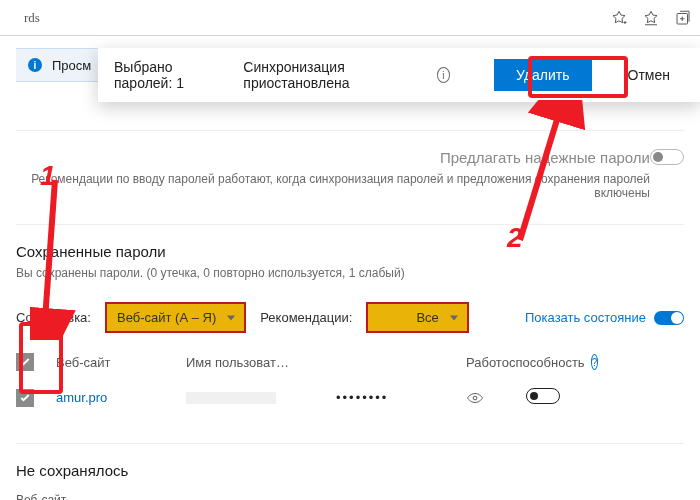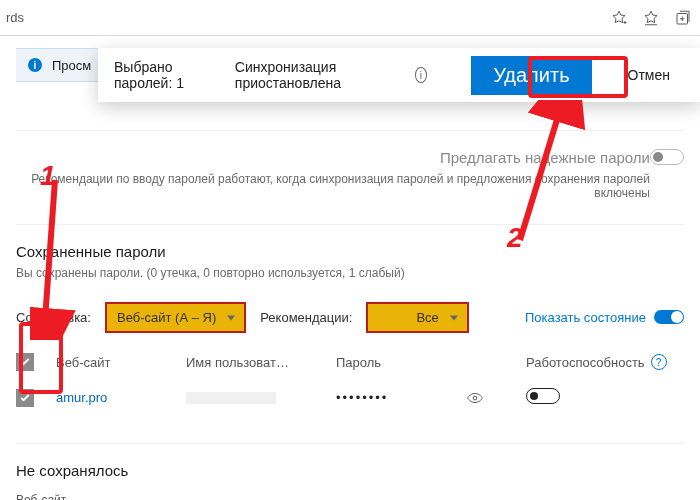--- a/index.html
+++ b/index.html
@@ -1,52 +1,52 @@
 <!DOCTYPE html>
 <html><head>
 <meta charset="utf-8">
 <style>
   * { box-sizing: border-box; margin: 0; padding: 0; font-family: "Segoe UI", Arial, sans-serif; }
   body { width: 700px; height: 500px; overflow: hidden; background: #fff; color: #323130; font-size: 13px; }
 
   
   .addr { height: 36px; border-bottom: 1px solid #d6d6d6; display: flex; align-items: center; padding: 0 8px 0 0; background: #fff; }
-  .addr-url { flex: 1; padding-left: 6px; color: #555; font-size: 13px; overflow: hidden; white-space: nowrap; }
+  .addr-url { flex: 1; padding-left: 24px; color: #555; font-size: 13px; overflow: hidden; white-space: nowrap; font-family: Liberation Serif, serif; }
   .addr-icons { display: flex; gap: 14px; align-items: center; color: #555; }
   .addr-icons span { width: 18px; height: 18px; display: inline-flex; align-items: center; justify-content: center; cursor: pointer; }
   .addr-icons svg { width: 18px; height: 18px; stroke: #555; fill: none; stroke-width: 1.3; }
 
   
   .notice { margin: 12px 16px 0; background: #eef3fa; border-top: 1px solid #c7dff5; border-bottom: 1px solid #c7dff5; display: flex; align-items: center; height: 34px; padding: 0 12px; color: #1a1a1a; font-size: 13px; }
   .info-dot { width: 14px; height: 14px; border-radius: 50%; background: #0078d4; color: #fff; font-size: 10px; display: inline-flex; align-items: center; justify-content: center; margin-right: 10px; font-weight: bold; }
 
   
   .seltool { position: absolute; top: 48px; left: 98px; right: 0; height: 54px; background: #fff; box-shadow: 0 5px 18px rgba(0,0,0,0.20); display: flex; align-items: center; padding: 0 16px; gap: 22px; z-index: 50; }
   .seltool .count { font-size: 14px; color: #222; }
   .seltool .sync { font-size: 14px; color: #222; }
   .seltool .infoicon { width: 16px; height: 16px; border: 1.3px solid #666; border-radius: 50%; display: inline-flex; align-items: center; justify-content: center; font-size: 10px; color: #666; }
   .seltool .spacer { flex: 1; }
-  .btn-primary { background: #0078d4; color: #fff; border: none; padding: 8px 22px; font-size: 20px; cursor: pointer; }
+  .btn-primary { background: #0078d4; color: #fff; border: none; padding: 8px 22px; font-size: 14px; cursor: pointer; }
   .btn-secondary { background: #fff; color: #222; border: none; padding: 8px 14px; font-size: 14px; cursor: pointer; }
 
   
   .section { margin: 24px 16px 0; border-top: 1px solid #eee; padding-top: 18px; }
   .sec-title { font-size: 15px; color: #1b1b1b; margin-bottom: 6px; }
   .sec-sub { font-size: 12px; color: #6b6b6b; }
   .sec-title.disabled { color: #8a8a8a; }
   .row-toggle { display: flex; align-items: flex-start; }
   .toggle-slot { margin-left: auto; width: 34px; }
   .toggle-off { width: 34px; height: 16px; border: 1px solid #bbb; border-radius: 10px; position: relative; background: #fff; }
   .toggle-off::after { content:""; position:absolute; left:2px; top:2px; width:10px; height:10px; border-radius:50%; background:#888; }
 
   
   .filterrow { display:flex; align-items:center; gap:14px; margin:22px 16px 0; font-size:13px; }
   .dropdown { border:2px solid #b91c1c; padding:6px 28px 6px 10px; position:relative; background:#eab308; cursor:pointer; min-width:120px; }
   .dropdown::after { content:""; position:absolute; right:9px; top:50%; width:0; height:0; border-left:4px solid transparent; border-right:4px solid transparent; border-top:5px solid #666; transform:translateY(-50%); }
-  .showhealth { margin-left:auto; color:#0078d4; font-size:13px; cursor:pointer; display:flex; align-items:flex-start; gap:8px; }
+  .showhealth { margin-left:auto; color:#0078d4; font-size:13px; cursor:pointer; display:flex; align-items:center; gap:8px; }
   .toggle-on { width:30px; height:14px; border-radius:10px; background:#0078d4; position:relative; }
   .toggle-on::after { content:""; position:absolute; right:1px; top:1px; width:12px; height:12px; border-radius:50%; background:#fff; }
 
   
   .tbl { margin:12px 16px 0; }
   .tbl-head, .tbl-row { display:grid; grid-template-columns: 40px 130px 150px 130px 60px 1fr; align-items:center; padding:8px 0; font-size:13px; }
   .tbl-head { color:#555; border-bottom:1px solid transparent; }
   .chk { width:18px; height:18px; background:#8a8a8a; display:inline-flex; align-items:center; justify-content:center; }
   .chk svg { width:12px; height:12px; stroke:#fff; stroke-width:2.5; fill:none; }
   .sitelink { color:#0067c0; cursor:pointer; }
@@ -145,21 +145,20 @@
 
 <div class="tbl">
   <div class="tbl-head">
     <div><span class="chk">
           <svg viewBox="0 0 16 16">
             <path d="M3 8l3 3 7-7"></path>
           </svg>
         </span></div>
     <div>Веб-сайт</div>
     <div>Имя пользоват…</div>
-    <div>Пароль</div>
     <div></div>
     <div style="display:flex;align-items:center;">
       <span>Работоспособность</span>
       <span class="help-q">?</span>
     </div>
   </div>
   <div class="tbl-row">
     <div><span class="chk">
           <svg viewBox="0 0 16 16">
             <path d="M3 8l3 3 7-7"></path>

